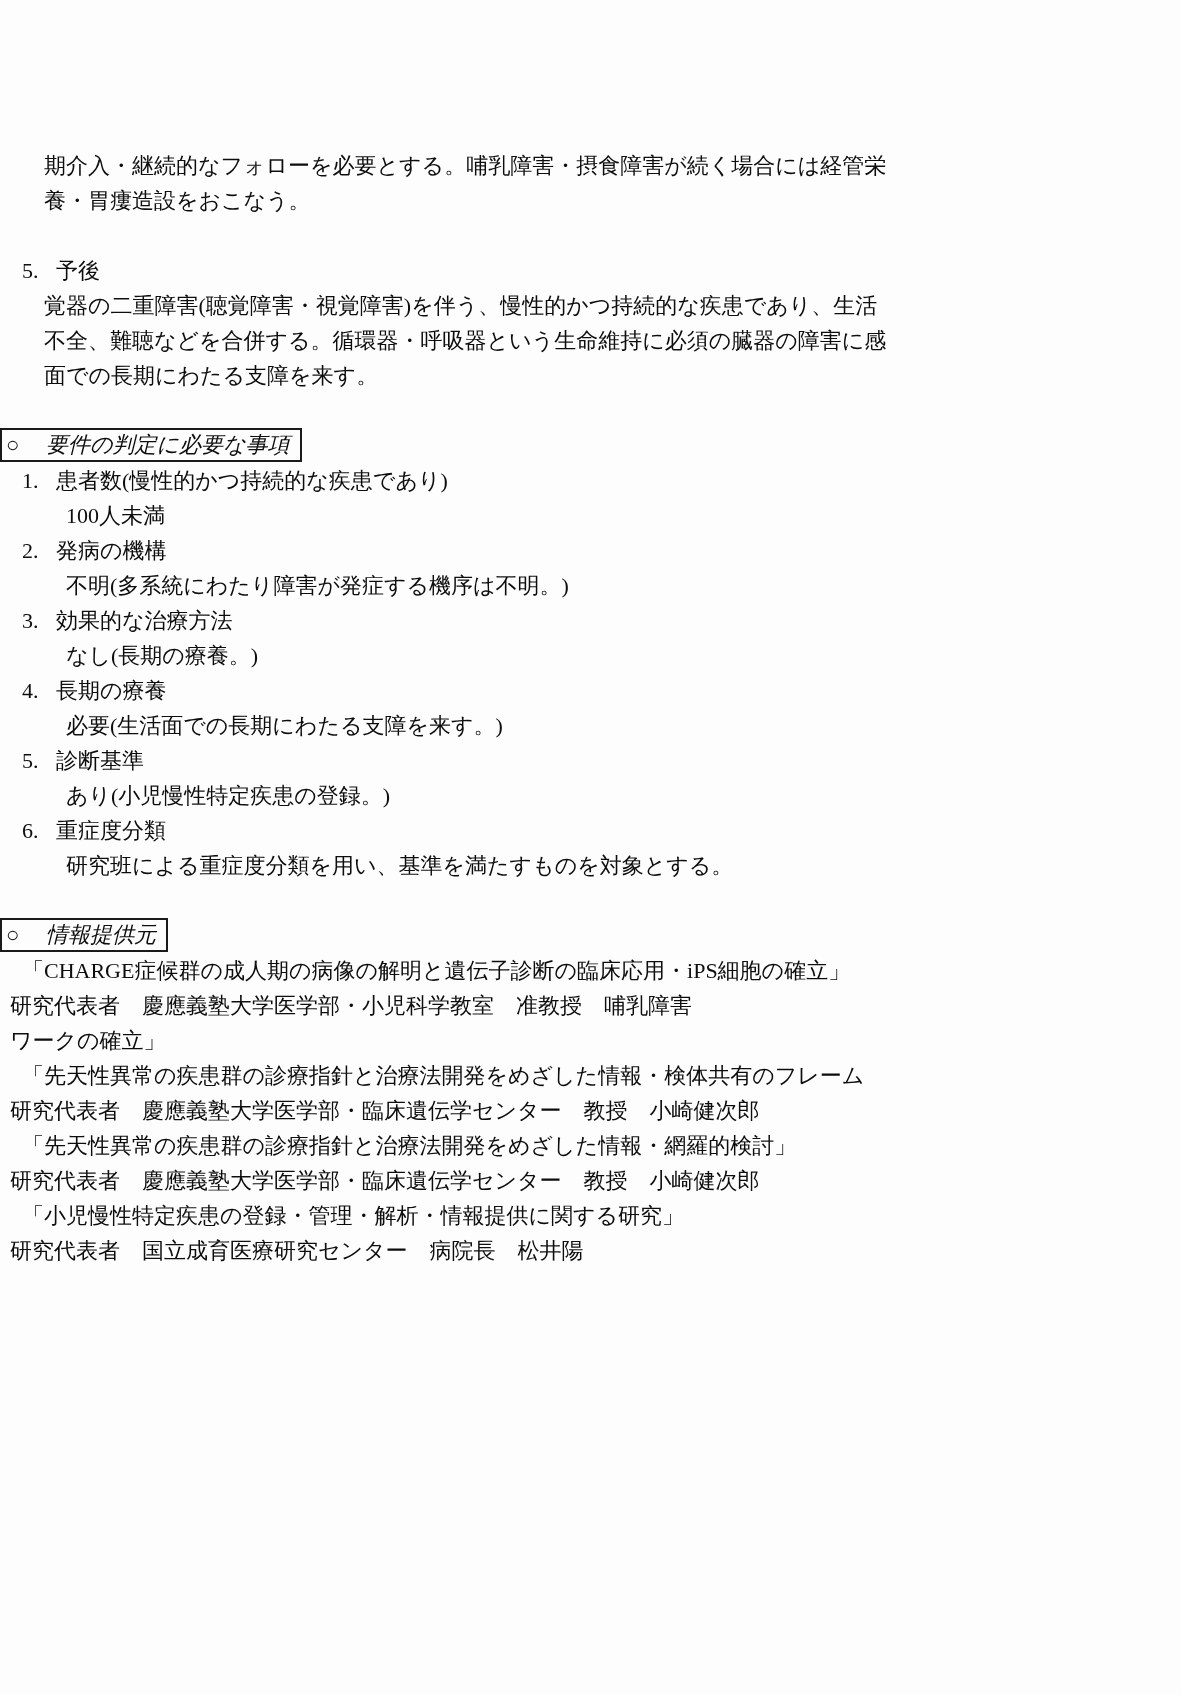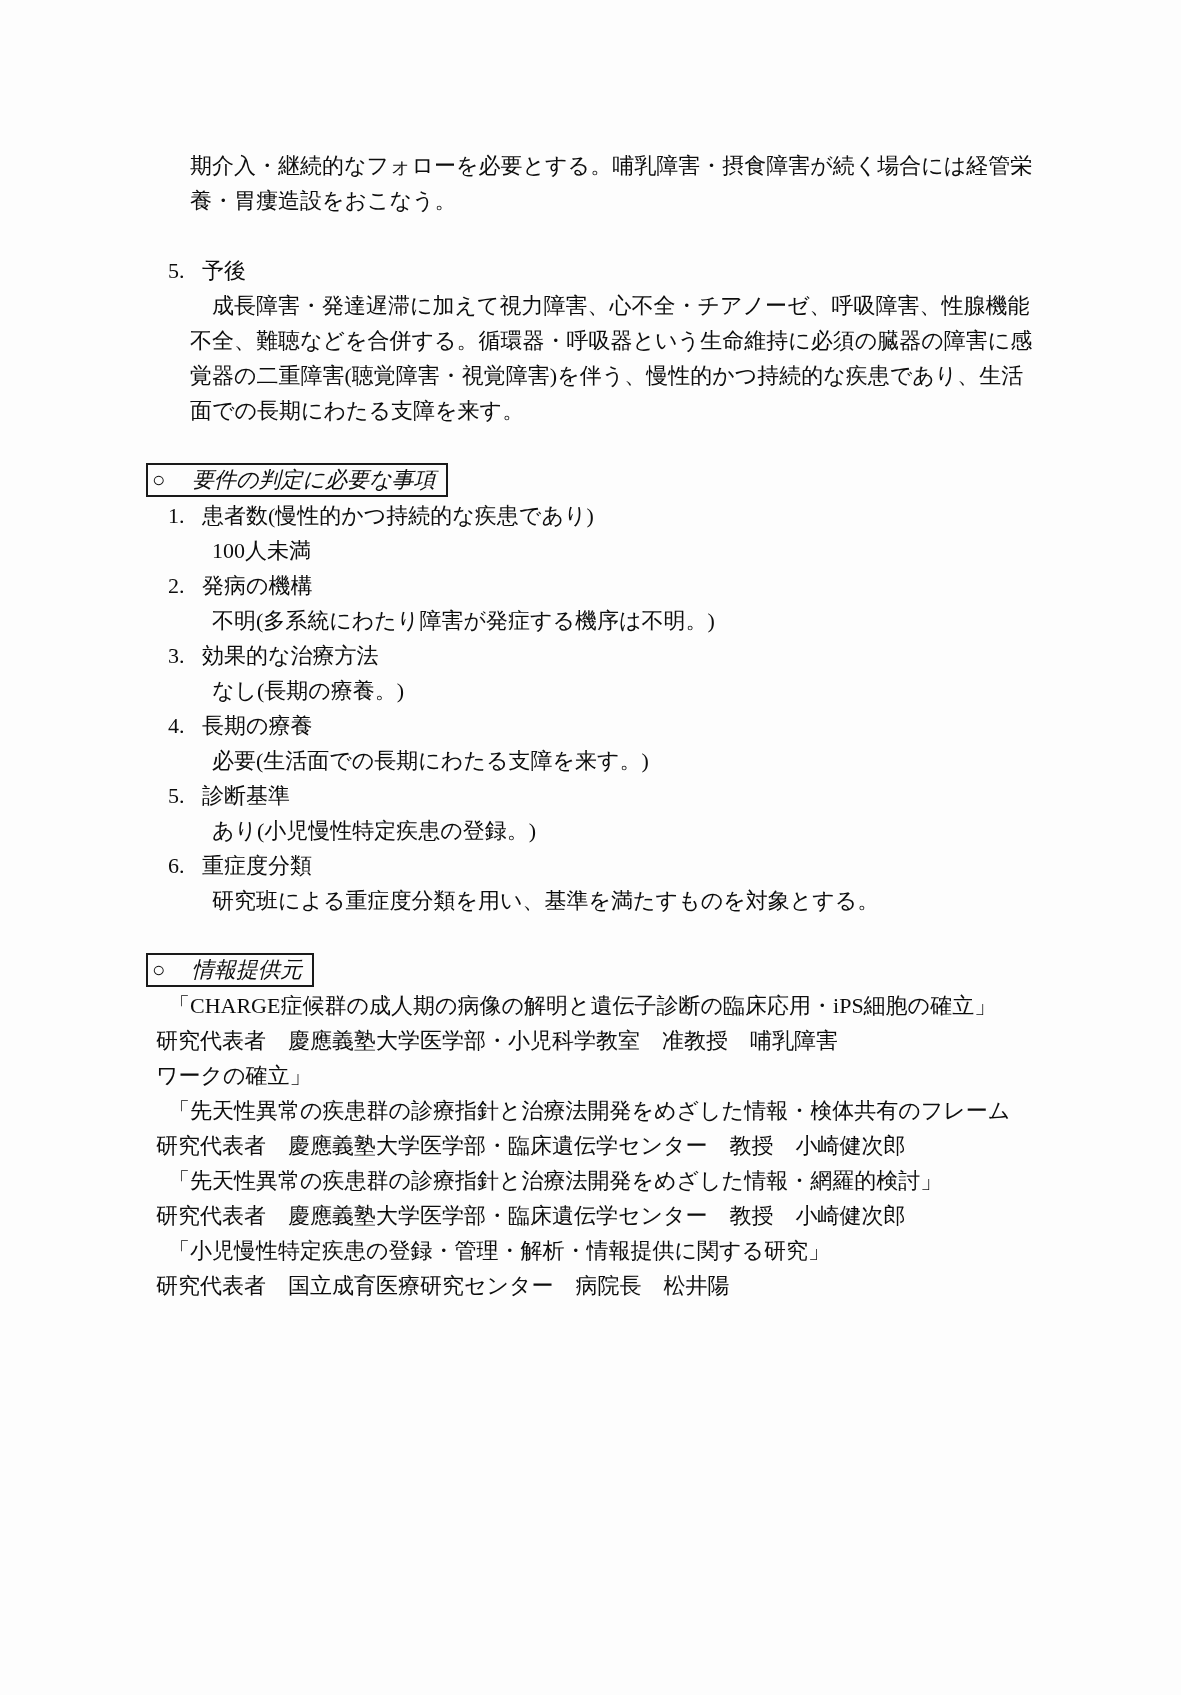--- a/index.html
+++ b/index.html
@@ -12,21 +12,20 @@
     width: 1181px;
     height: 1695px;
     margin: 0 auto;
     background: #fdfdfd;
     color: #0d0d0d;
     font-family: "Liberation Serif", "DejaVu Serif", serif;
     overflow: hidden;
   }
   .doc {
     padding-top: 148px;
-    padding-left: 146px;
     font-size: 22px;
     line-height: 35px;
   }
   .line {
     height: 35px;
     margin: 0;
     white-space: nowrap;
   }
   .blank { height: 35px; }
 
@@ -75,23 +74,22 @@
   <div class="doc">
 
     <div class="line body">期介入・継続的なフォローを必要とする。哺乳障害・摂食障害が続く場合には経管栄</div>
     <div class="line body">養・胃瘻造設をおこなう。</div>
 
     <div class="blank"></div>
 
     <div class="line li">
       <span class="num">5.</span><span>予後</span>
     </div>
-    <div class="line body indent">成長障害・発達遅滞に加えて視力障害、心不全・チアノーゼ、呼吸障害、性腺機能</div>
+    <div class="line body">覚器の二重障害(聴覚障害・視覚障害)を伴う、慢性的かつ持続的な疾患であり、生活</div>
     <div class="line body">不全、難聴などを合併する。循環器・呼吸器という生命維持に必須の臓器の障害に感</div>
-    <div class="line body">覚器の二重障害(聴覚障害・視覚障害)を伴う、慢性的かつ持続的な疾患であり、生活</div>
     <div class="line body">面での長期にわたる支障を来す。</div>
 
     <div class="blank"></div>
 
     <div class="hbox-row">
       <span class="hbox"><span class="marker">○</span><span>要件の判定に必要な事項</span></span>
     </div>
 
     <div class="line li">
       <span class="num">1.</span><span>患者数(慢性的かつ持続的な疾患であり)</span>

